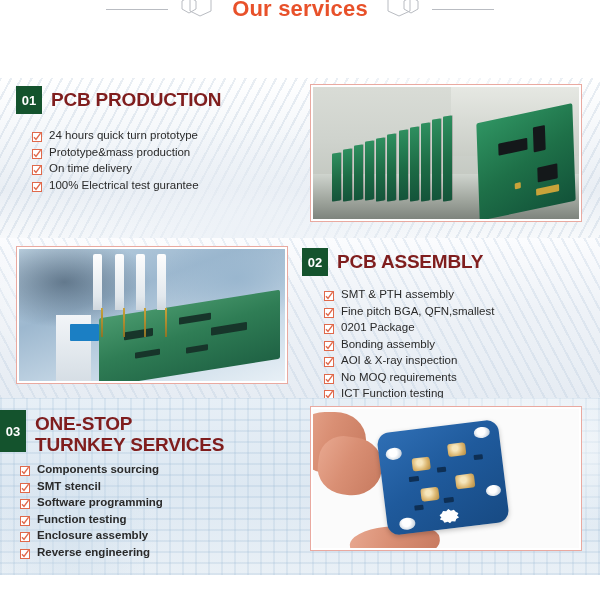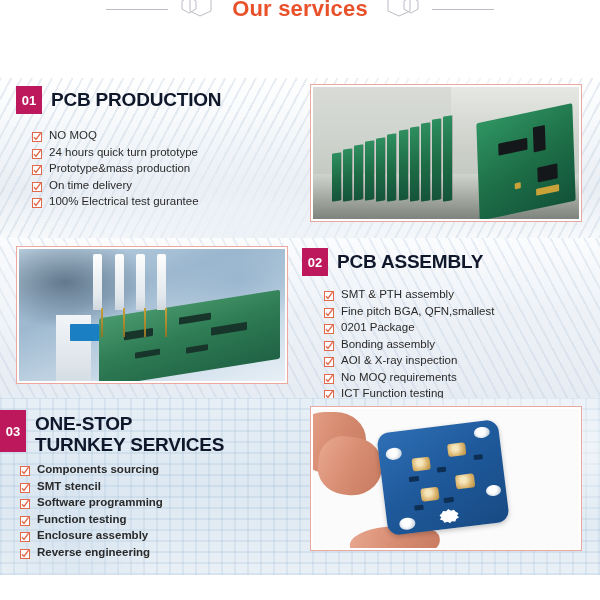--- a/index.html
+++ b/index.html
@@ -113,32 +113,32 @@
   }
   .heading-row {
     display: flex;
     align-items: flex-start;
     gap: 9px;
   }
   .num-badge {
     flex: 0 0 auto;
     width: 26px;
     height: 28px;
-    background: #be185d;
+    background: #14532d;
     color: #ffffff;
     font-size: 13px;
     font-weight: bold;
     display: flex;
     align-items: center;
     justify-content: center;
     letter-spacing: 0px;
   }
   .num-badge.tall { height: 42px; }
   .sec-title {
-    color: #0f172a;
+    color: #7f1d1d;
     font-size: 19px;
     font-weight: bold;
     line-height: 21px;
     letter-spacing: -0.2px;
     padding-top: 3px;
     white-space: pre-line;
   }
   .feature-list {
     list-style: none;
     margin: 0;
@@ -312,29 +312,20 @@
   <div class="band band-1">
     <div class="band-bg bg-1"></div>
     <div class="band-row">
 
       <div class="textcol" style="width:310px; padding:8px 0 0 16px;">
         <div class="heading-row">
           <div class="num-badge">01</div>
           <div class="sec-title">PCB PRODUCTION</div>
         </div>
         <ul class="feature-list" style="margin-top:13px; padding-left:16px;">
-          <li class="feature-item">
-            <span class="check-box">
-              <svg width="10" height="10" viewBox="0 0 10 10">
-                  <rect x="0.5" y="0.5" width="9" height="9" fill="#ffffff" stroke="#e0694b" stroke-width="1"></rect>
-                  <path d="M2 5.2 L4 7.4 L8.6 1.2" fill="none" stroke="#e0694b" stroke-width="1.4"></path>
-                </svg>
-            </span>
-            <span>NO MOQ</span>
-          </li>
           <li class="feature-item">
             <span class="check-box">
               <svg width="10" height="10" viewBox="0 0 10 10">
                   <rect x="0.5" y="0.5" width="9" height="9" fill="#ffffff" stroke="#e0694b" stroke-width="1"></rect>
                   <path d="M2 5.2 L4 7.4 L8.6 1.2" fill="none" stroke="#e0694b" stroke-width="1.4"></path>
                 </svg>
             </span>
             <span>24 hours quick turn prototype</span>
           </li>
           <li class="feature-item">

